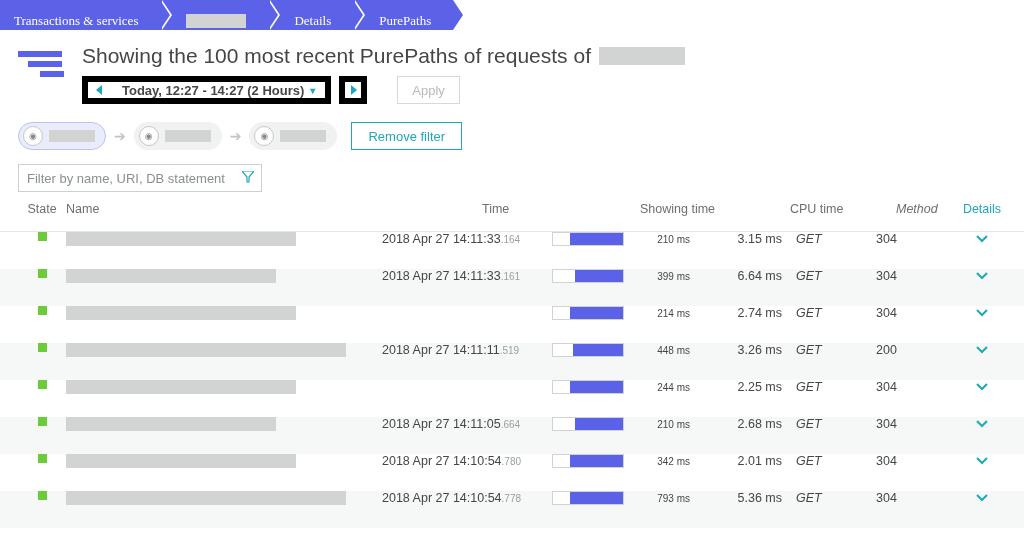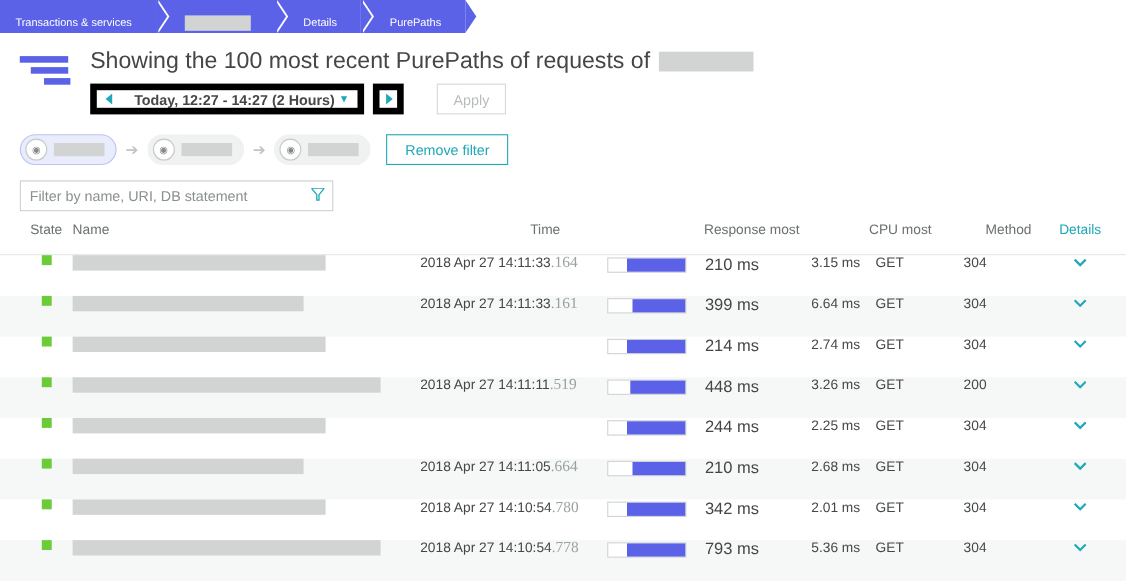--- a/index.html
+++ b/index.html
@@ -1,20 +1,20 @@
 <!DOCTYPE html>
 <html><head>
 <meta charset="utf-8">
 <style>
   * { box-sizing: border-box; }
   html, body { margin:0; padding:0; font-family: "Segoe UI", Arial, sans-serif; font-size:13px; color:#454646; background:#fff; }
   .page { width:1024px; }
   
   .breadcrumb { display:flex; height:30px; align-items:stretch; }
-  .crumb { position:relative; display:flex; align-items:center; background:#5b62e8; color:#fff; padding:12px 22px 0 26px; font-size:10px; }
+  .crumb { position:relative; display:flex; align-items:center; background:#5b62e8; color:#fff; padding:12px 22px 0 26px; font-size:13px;font-family:Liberation Serif, serif; }
   .crumb:first-child { padding-left:14px; }
   .crumb::after {
     content:""; position:absolute; right:-10px; top:0; width:0; height:0;
     border-top:15px solid transparent; border-bottom:15px solid transparent; border-left:10px solid #5b62e8; z-index:2;
   }
   .crumb::before {
     content:""; position:absolute; right:-12px; top:0; width:0; height:0;
     border-top:15px solid transparent; border-bottom:15px solid transparent; border-left:10px solid #fff; z-index:1;
   }
   .crumb-redact { display:inline-block; height:14px; width:60px; background:#d2d4d4; }
@@ -40,47 +40,47 @@
     border:1px solid transparent;
   }
   .chip.active { background:#e8ecfb; border-color:#bcc3f2; }
   .chip.inactive { background:#f0f2f2; }
   .chipicon { width:20px; height:20px; border-radius:50%; border:1px solid #c6c9c9; background:#fff; display:flex; align-items:center; justify-content:center; font-size:9px; color:#888;}
   .chipbar { height:12px; width:46px; background:#d2d4d4; }
   .chainarrow { color:#c2c5c5; font-size:14px; }
   .removefilter { border:1px solid #1ea8b8; height:28px; padding:0 16px; color:#1ea8b8; display:flex; align-items:center; background:#fff; cursor:pointer; margin-left:6px;}
   
   .searchwrap { padding:14px 18px 0 18px;}
-  .searchbox { position:relative; width:285px; }
+  .searchbox { position:relative; width:244px; }
   .searchbox input {
     width:100%; height:28px; border:1px solid #ccd0d0; padding:0 28px 0 8px; font-size:13px; outline:none; color:#454646;
   }
   .searchbox input::placeholder { color:#8a8f8f; }
   .searchbox .filtic { position:absolute; right:8px; top:7px; color:#1ea8b8; font-size:12px;}
   
   .table { width:100%; padding:10px 0 0 0; }
   .hrow, .drow { display:flex; align-items:flex-start; padding:0 18px; }
   .hrow { height:30px; color:#6b7070; font-size:12px; border-bottom:1px solid #e6e8e8;}
   .drow { height:37px; font-size:13px; }
   .drow.alt { background:#f6f8f8; }
   .col-state { width:48px; display:flex; justify-content:center;}
   .col-name { flex:1; padding-right:10px;}
   .col-time { width:158px; font-size:12.5px;}
   .col-rt { width:150px; display:flex; align-items:center; justify-content:flex-end; gap:12px;}
   .col-cpu { width:92px; text-align:right; font-size:12.5px;}
-  .col-meth { width:76px; padding-left:14px; font-size:12.5px;}
+  .col-meth { width:76px; padding-left:14px; font-size:12.5px;font-style:italic;}
   .col-code { width:100px; padding-left:18px; font-size:12.5px;}
   .col-det { width:48px; display:flex; justify-content:center; color:#1ea8b8;}
   .hrow .col-rt, .hrow .col-cpu { justify-content:flex-start; text-align:left;}
   .stdot { width:9px; height:9px; background:#6ccb39; }
   .name-redact { height:14px; background:#d2d4d4; }
   .rtbar { width:72px; height:14px; border:1px solid #cfd3d3; background:#fff; position:relative; }
   .rtfill { position:absolute; top:0; bottom:0; background:#5b62e8; }
-  .rttext { width:54px; text-align:right; font-size:15px;}
-  .ms3 { font-size:14px; color:#9aa0a0;font-family:Liberation Serif, serif; }
+  .rttext { width:54px; text-align:right; font-size:10px;}
+  .ms3 { font-size:10px; color:#9aa0a0; }
   .chev { font-size:12px; cursor:pointer;}
   .hrow .lbl { font-size:12.5px;}
 </style>
 </head>
 <body>
 <div class="page">
 
 <div class="breadcrumb">
   <div class="crumb">
         <span>Transactions &amp; services</span>
@@ -163,22 +163,22 @@
           </svg>
     </span>
   </div>
 </div>
 
 <div class="table">
   <div class="hrow">
     <div class="col-state lbl">State</div>
     <div class="col-name lbl">Name</div>
     <div class="col-time lbl">Time</div>
-    <div class="col-rt lbl" style="justify-content:flex-start;">Response most</div>
-    <div class="col-cpu lbl" style="text-align:left;">CPU most</div>
+    <div class="col-rt lbl" style="justify-content:flex-start;">Showing time</div>
+    <div class="col-cpu lbl" style="text-align:left;">CPU time</div>
     <div class="col-meth lbl">Method</div>
     <div class="col-det lbl">Details</div>
   </div>
   <div id="rows">
         <div class="drow">
           <div class="col-state">
             <div class="stdot"></div>
           </div>
           <div class="col-name">
             <div class="name-redact" style="width:230px"></div>

